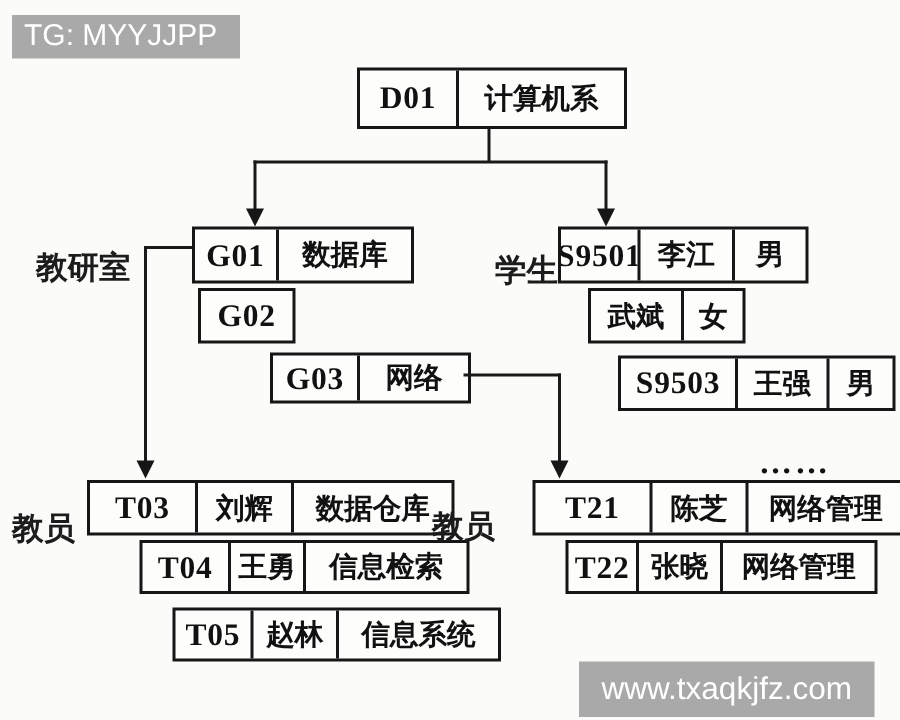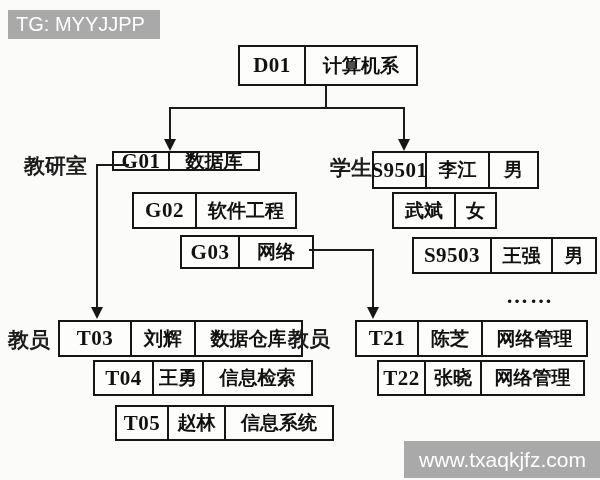--- a/index.html
+++ b/index.html
@@ -14,21 +14,21 @@
   
   .overlay {
     position: absolute;
     background: #a9a9a9;
     color: #ffffff;
     font-family: "Liberation Sans", "DejaVu Sans", sans-serif;
     display: flex;
     align-items: center;
   }
   .tag-box { left: 8px; top: 10px; width: 144px; height: 29px; font-size: 20px; padding-left: 8px; }
-  .wm-box  { left: 404px; top: 441px; width: 197px; height: 37px; font-size: 21px; justify-content: center; }
+  .wm-box  { left: 386px; top: 441px; width: 197px; height: 37px; font-size: 21px; justify-content: center; }
   
   .record {
     position: absolute;
     display: flex;
     border: 2.5px solid #161616;
     background: #fdfdfc;
     box-sizing: border-box;
     color: #111;
   }
   .cell {
@@ -45,20 +45,21 @@
   }
   .cell:first-child { border-left: none; }
   .cell.id { font-size: 21px; letter-spacing: 0.5px; }
   
   .lbl {
     position: absolute;
     font-size: 21px;
     font-weight: 600;
     color: #1c1c1c;
     white-space: nowrap;
+    margin-top: 12px;
   }
   .dots { font-size: 22px; font-weight: 700; letter-spacing: 2px; color: #111; }
   
   .hline, .vline { position: absolute; background: #1a1a1a; }
   .hline { height: 2px; }
   .vline { width: 2px; }
   .arrow {
     position: absolute;
     width: 0; height: 0;
     border-left: 6px solid transparent;
@@ -80,28 +81,27 @@
 
   <div class="vline" style="left:325px;top:85px;height:23px"></div>
   <div class="hline" style="left:169px;top:107px;width:236px"></div>
   <div class="vline" style="left:169px;top:107px;height:33px"></div>
   <div class="arrow" style="left:164px;top:139px"></div>
   <div class="vline" style="left:403px;top:107px;height:33px"></div>
   <div class="arrow" style="left:398px;top:139px"></div>
 
   <div class="lbl" style="left:24px;top:152px">教研室</div>
 
-  <div class="record" style="left:112px;top:151px;height:20px">
+  <div class="record" style="left:128px;top:151px;height:38px">
     <div class="cell id" style="width:54px">G01</div>
     <div class="cell" style="width:90px">数据库</div>
   </div>
 
   <div class="record" style="left:132px;top:192px;height:37px">
     <div class="cell id" style="width:61px">G02</div>
-    <div class="cell" style="width:100px">软件工程</div>
   </div>
 
   <div class="record" style="left:180px;top:235px;height:34px">
     <div class="cell id" style="width:56px">G03</div>
     <div class="cell" style="width:74px">网络</div>
   </div>
 
   <div class="lbl" style="left:330px;top:154px">学生</div>
 
   <div class="record" style="left:372px;top:151px;height:38px">
@@ -147,21 +147,21 @@
 
   <div class="record" style="left:115px;top:405px;height:36px">
     <div class="cell id" style="width:50px">T05</div>
     <div class="cell" style="width:57px">赵林</div>
     <div class="cell" style="width:108px">信息系统</div>
   </div>
 
   <div class="lbl" style="left:288px;top:325px">教员</div>
 
   <div class="record" style="left:355px;top:320px;height:37px">
-    <div class="cell id" style="width:60px">T21</div>
+    <div class="cell id" style="width:76px">T21</div>
     <div class="cell" style="width:64px">陈芝</div>
     <div class="cell" style="width:105px">网络管理</div>
   </div>
 
   <div class="record" style="left:377px;top:360px;height:36px">
     <div class="cell id" style="width:45px">T22</div>
     <div class="cell" style="width:56px">张晓</div>
     <div class="cell" style="width:103px">网络管理</div>
   </div>
 

